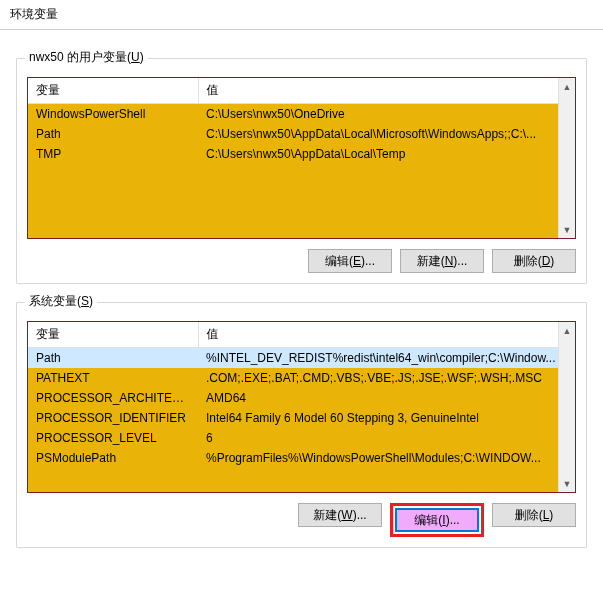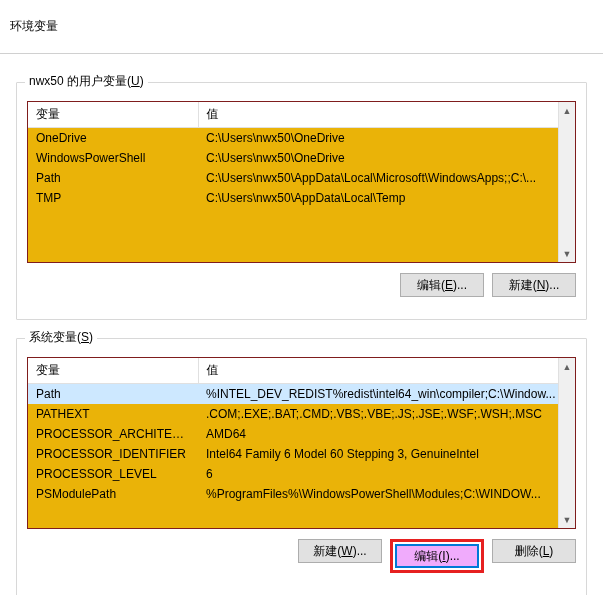--- a/index.html
+++ b/index.html
@@ -1,19 +1,19 @@
 <!DOCTYPE html>
 <html><head>
 <meta charset="utf-8">
 <style>
 * { box-sizing: border-box; margin: 0; padding: 0; }
 body { font-family: "Microsoft YaHei", "Segoe UI", Tahoma, sans-serif; font-size: 12px; background: #fff; width: 603px; height: 595px; overflow: hidden; }
-.titlebar { background: #fff; border-bottom: 1px solid #d0d0d0; padding: 18px 10px; font-size: 12px; }
+.titlebar { background: #fff; border-bottom: 1px solid #d0d0d0; padding: 6px 10px; font-size: 12px; }
 .content { padding: 10px 16px; }
-.group { border: 1px solid #d8d8d8; border-radius: 1px; position: relative; margin-top: 18px; padding: 18px 10px 22px 10px; }
+.group { border: 1px solid #d8d8d8; border-radius: 1px; position: relative; margin-top: 18px; padding: 18px 10px 10px 10px; }
 .group-label { position: absolute; top: -10px; left: 8px; background: #fff; padding: 0 4px; font-size: 12px; }
 .table-wrap { border: 1px solid #7f1d1d; background: #eab308; position: relative; }
 .table-scroll { height: 160px; overflow: hidden; }
 .sys .table-scroll { height: 170px; }
 table { width: 100%; border-collapse: collapse; table-layout: fixed; }
 th { text-align: left; font-weight: normal; padding: 4px 8px; border-right: 1px solid #e0e0e0; border-bottom: 1px solid #e0e0e0; background: #fff; font-size: 12px; }
 td { padding: 3px 8px; font-size: 12px; white-space: nowrap; overflow: hidden; text-overflow: ellipsis; }
 tr.selected td { background: #cde8ff; }
 .col-var { width: 170px; }
 .scrollbar-v { position: absolute; right: 0; top: 0; bottom: 0; width: 17px; background: #f0f0f0; border-left: 1px solid #e0e0e0; }
@@ -43,24 +43,20 @@
               <col>
             </colgroup>
           <thead>
               <tr>
             <th>变量</th>
             <th>值</th>
           </tr>
             </thead>
           <tbody id="user-body">
               <tr>
-                <td>OneDrive</td>
-                <td>C:\Users\nwx50\OneDrive</td>
-              </tr>
-              <tr>
                 <td>WindowsPowerShell</td>
                 <td>C:\Users\nwx50\OneDrive</td>
               </tr>
               <tr>
                 <td>Path</td>
                 <td>C:\Users\nwx50\AppData\Local\Microsoft\WindowsApps;;C:\...</td>
               </tr>
               <tr>
                 <td>TMP</td>
                 <td>C:\Users\nwx50\AppData\Local\Temp</td>
@@ -70,20 +66,21 @@
       </div>
       <div class="scrollbar-v">
         <div class="scroll-arrow">▲</div>
         <div style="flex:1"></div>
         <div class="scroll-arrow" style="position:absolute;bottom:0;width:100%">▼</div>
       </div>
     </div>
     <div class="btn-row">
       <button class="btn"><span>编辑(</span><span class="u">E</span><span>)...</span></button>
       <button class="btn"><span>新建(</span><span class="u">N</span><span>)...</span></button>
+      <button class="btn"><span>删除(</span><span class="u">D</span><span>)</span></button>
     </div>
   </div>
 
   <div class="group sys">
     <div class="group-label">
       <span>系统变量(</span><span class="u">S</span><span>)</span>
     </div>
     <div class="table-wrap">
       <div class="table-scroll">
         <table>

